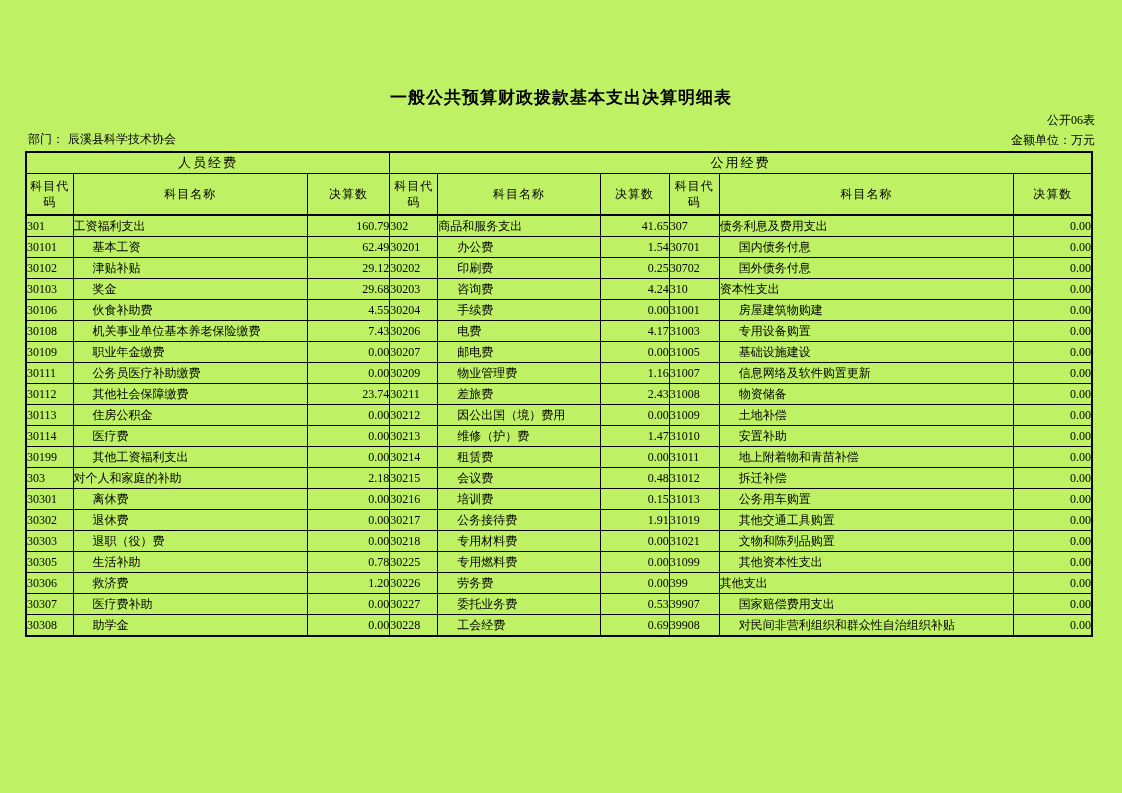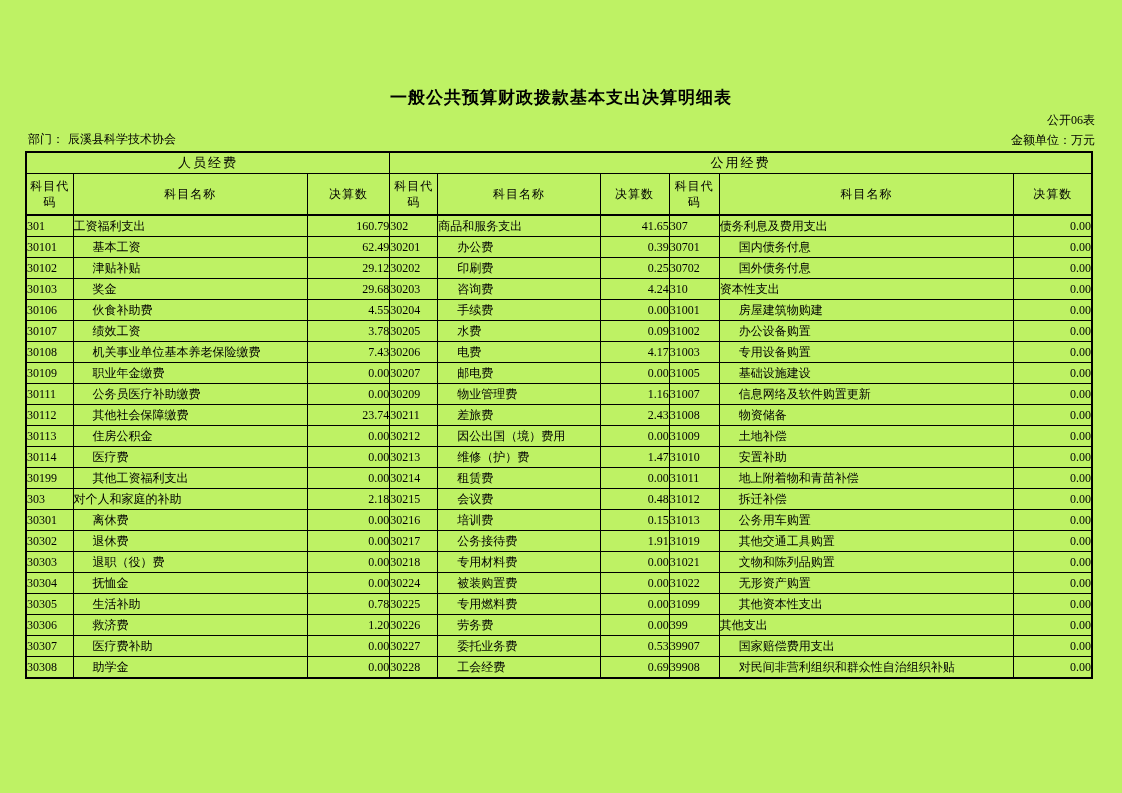--- a/index.html
+++ b/index.html
@@ -109,21 +109,21 @@
           <td class="code">307</td>
           <td class="name">债务利息及费用支出</td>
           <td class="val">0.00</td>
         </tr>
         <tr>
           <td class="code">30101</td>
           <td class="name sub">基本工资</td>
           <td class="val">62.49</td>
           <td class="code">30201</td>
           <td class="name sub">办公费</td>
-          <td class="val">0.39</td>
+          <td class="val">1.54</td>
           <td class="code">30701</td>
           <td class="name sub">国内债务付息</td>
           <td class="val">0.00</td>
         </tr>
         <tr>
           <td class="code">30102</td>
           <td class="name sub">津贴补贴</td>
           <td class="val">29.12</td>
           <td class="code">30202</td>
           <td class="name sub">印刷费</td>
@@ -148,31 +148,20 @@
           <td class="name sub">伙食补助费</td>
           <td class="val">4.55</td>
           <td class="code">30204</td>
           <td class="name sub">手续费</td>
           <td class="val">0.00</td>
           <td class="code">31001</td>
           <td class="name sub">房屋建筑物购建</td>
           <td class="val">0.00</td>
         </tr>
         <tr>
-          <td class="code">30107</td>
-          <td class="name sub">绩效工资</td>
-          <td class="val">3.78</td>
-          <td class="code">30205</td>
-          <td class="name sub">水费</td>
-          <td class="val">0.09</td>
-          <td class="code">31002</td>
-          <td class="name sub">办公设备购置</td>
-          <td class="val">0.00</td>
-        </tr>
-        <tr>
           <td class="code">30108</td>
           <td class="name sub">机关事业单位基本养老保险缴费</td>
           <td class="val">7.43</td>
           <td class="code">30206</td>
           <td class="name sub">电费</td>
           <td class="val">4.17</td>
           <td class="code">31003</td>
           <td class="name sub">专用设备购置</td>
           <td class="val">0.00</td>
         </tr>
@@ -280,31 +269,20 @@
           <td class="name sub">退职（役）费</td>
           <td class="val">0.00</td>
           <td class="code">30218</td>
           <td class="name sub">专用材料费</td>
           <td class="val">0.00</td>
           <td class="code">31021</td>
           <td class="name sub">文物和陈列品购置</td>
           <td class="val">0.00</td>
         </tr>
         <tr>
-          <td class="code">30304</td>
-          <td class="name sub">抚恤金</td>
-          <td class="val">0.00</td>
-          <td class="code">30224</td>
-          <td class="name sub">被装购置费</td>
-          <td class="val">0.00</td>
-          <td class="code">31022</td>
-          <td class="name sub">无形资产购置</td>
-          <td class="val">0.00</td>
-        </tr>
-        <tr>
           <td class="code">30305</td>
           <td class="name sub">生活补助</td>
           <td class="val">0.78</td>
           <td class="code">30225</td>
           <td class="name sub">专用燃料费</td>
           <td class="val">0.00</td>
           <td class="code">31099</td>
           <td class="name sub">其他资本性支出</td>
           <td class="val">0.00</td>
         </tr>

